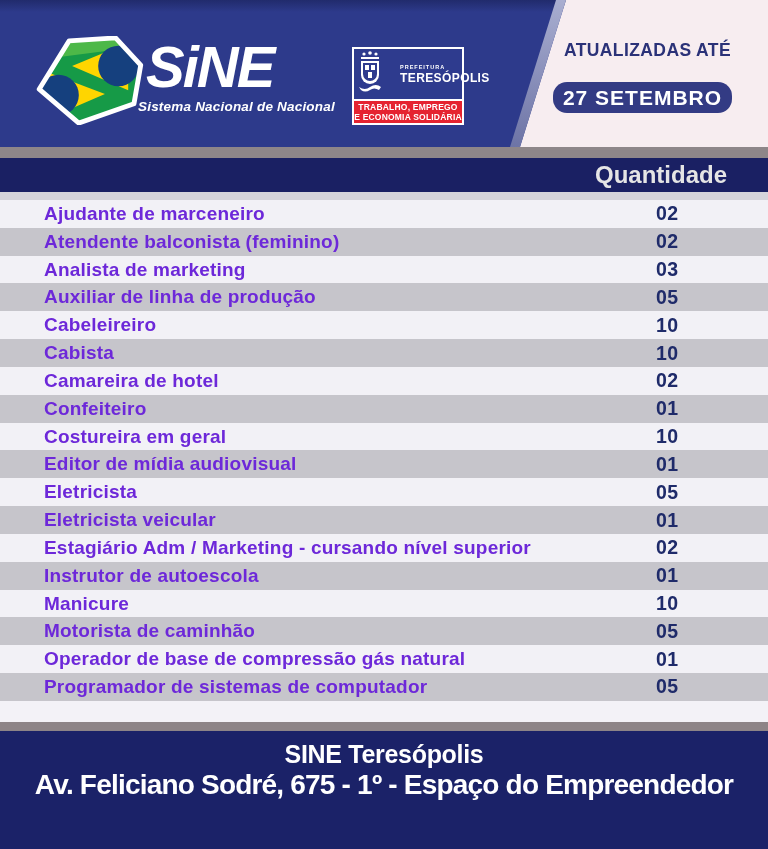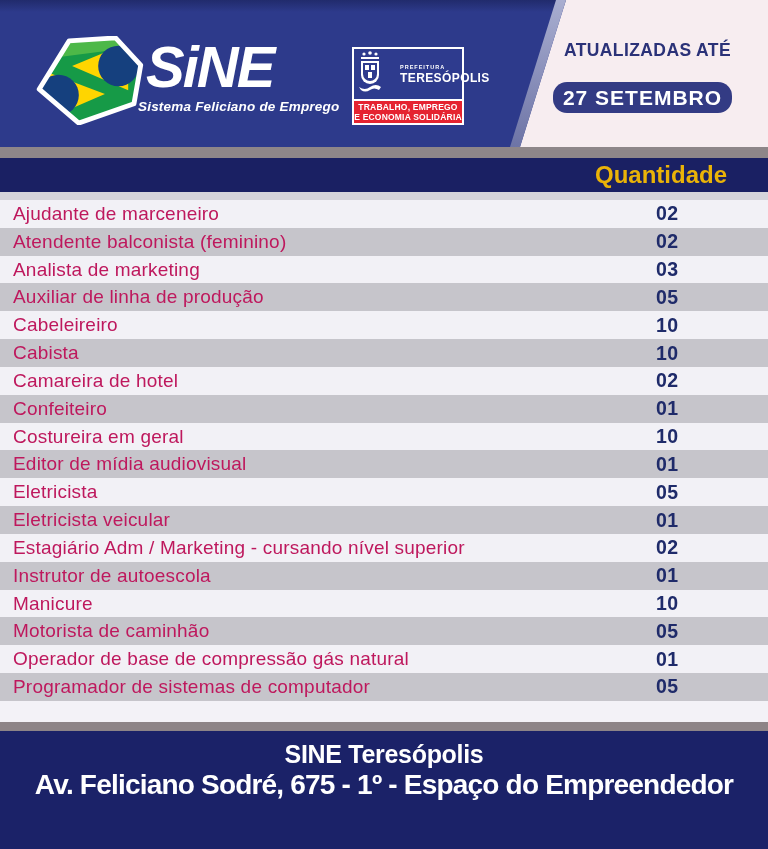--- a/index.html
+++ b/index.html
@@ -84,32 +84,32 @@
   }
 
   
   .band-top    { position: absolute; left: 0; top: 147px; width: 768px; height: 11px; background: #8e8689; }
   .table-head  { position: absolute; left: 0; top: 158px; width: 768px; height: 34px; background: #1a2063; }
   .col-vaga    { position: absolute; left: 0; top: 0; width: 380px; height: 34px;
                  display: flex; align-items: center; justify-content: center;
                  color: #f1f0fa; font-size: 24px; font-weight: 600; }
   .col-qtd     { position: absolute; right: 41px; top: 0; height: 34px;
                  display: flex; align-items: center;
-                 color: #eab308; font-size: 24px; font-weight: 600; }
+                 color: #e5e5e5; font-size: 24px; font-weight: 600; }
   .band-sub    { position: absolute; left: 0; top: 192px; width: 768px; height: 8px; background: #d5d4db; }
 
   
   .rows { position: absolute; left: 0; top: 200px; width: 768px; height: 501px;
           display: flex; flex-direction: column; }
   .row  { position: relative; flex: 1; display: flex; align-items: center; }
   .row.odd  { background: #f2f1f6; }
   .row.even { background: #c6c5cb; }
   .cell-vaga {
-    padding-left: 13px;
-    color: #be185d; font-weight: 400; font-size: 19px; letter-spacing: 0.2px;
+    padding-left: 44px;
+    color: #6d28d9; font-weight: 700; font-size: 19px; letter-spacing: 0.2px;
     white-space: nowrap;
   }
   .cell-qty {
     position: absolute; left: 648px; top: 0; height: 100%;
     display: flex; align-items: center;
     color: #1f2b6a; font-weight: 700; font-size: 19.5px; letter-spacing: 0.5px; margin-left: 8px;
   }
 
   .gap-bottom  { position: absolute; left: 0; top: 701px; width: 768px; height: 21px; background: #f3f2f7; }
   .band-bottom { position: absolute; left: 0; top: 722px; width: 768px; height: 9px; background: #8d8487; }
@@ -147,21 +147,21 @@
           <circle cx="92" cy="31" r="21" fill="#15407e"></circle>
           <polygon points="78,60 20,38 20,85" fill="#ffd500"></polygon>
           <circle cx="30" cy="61" r="21" fill="#15407e"></circle>
         </g>
         <path d="M41 5 L89 2 L115 30 L108 70 L51 90 L10 55 Z" fill="none" stroke="#ffffff" stroke-width="5" stroke-linejoin="round"></path>
       </svg>
     </div>
 
     <div class="sine-word-block">
       <div class="sine-word">SiNE</div>
-      <div class="sine-tagline">Sistema Feliciano de Emprego</div>
+      <div class="sine-tagline">Sistema Nacional de Nacional</div>
     </div>
 
     <div class="pref-box">
       <div class="pref-top">
         <span>
           <svg width="26" height="42" viewBox="0 0 26 42">
             <circle cx="7" cy="3" r="1.6" fill="#fff"></circle>
             <circle cx="13" cy="2" r="1.8" fill="#fff"></circle>
             <circle cx="19" cy="3" r="1.6" fill="#fff"></circle>
             <path d="M4 6 h18 v2 h-18 z" fill="#fff"></path>

